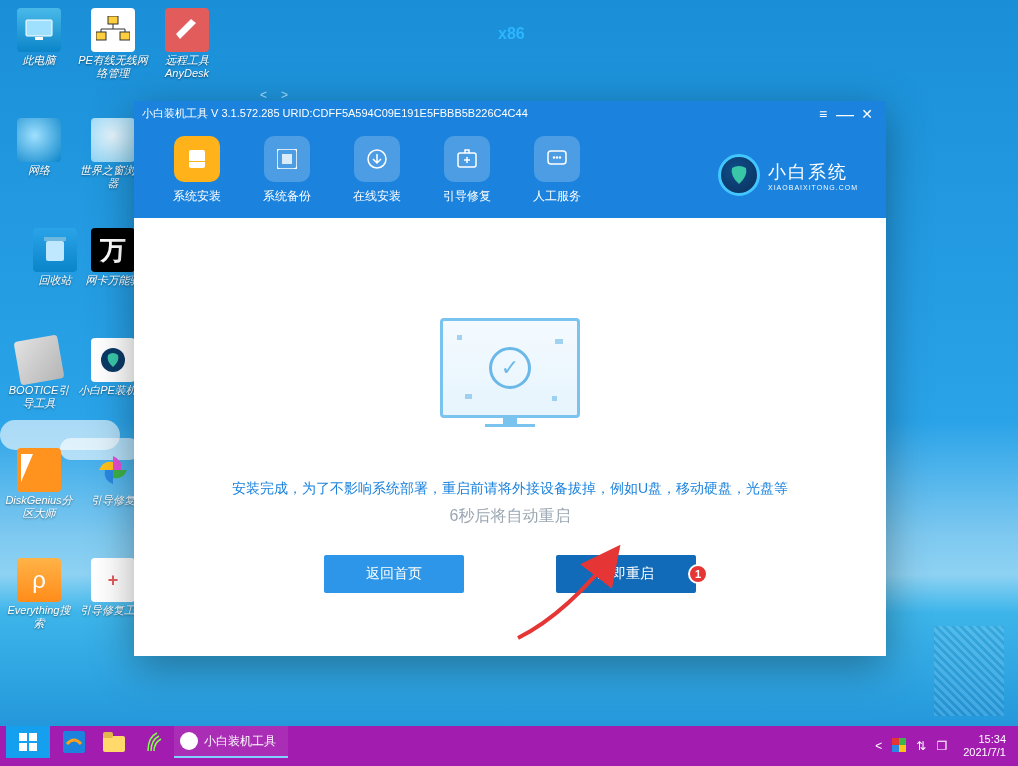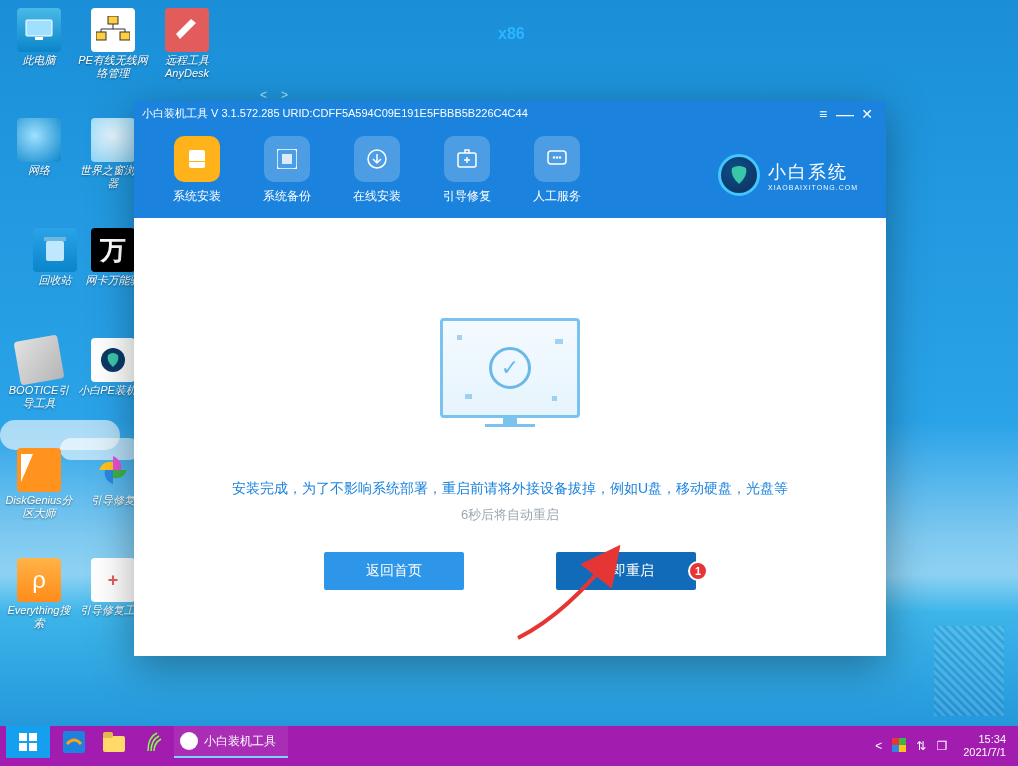--- a/index.html
+++ b/index.html
@@ -50,21 +50,21 @@
 .brand-text .cn{font-size:18px;font-weight:normal;letter-spacing:2px;}
 .brand-text .en{font-size:7px;letter-spacing:1px;opacity:.95;}
 .content{height:438px;display:flex;flex-direction:column;align-items:center;padding-top:100px;position:relative;}
 .monitor{width:140px;height:100px;border:3px solid #7ac3ee;border-radius:4px;position:relative;display:flex;align-items:center;justify-content:center;background:linear-gradient(#f4faff,#e6f4fd);margin-bottom:16px;}
 .monitor::after{content:"";position:absolute;bottom:-18px;left:50%;transform:translateX(-50%);width:50px;height:6px;border-top:3px solid #7ac3ee;}
 .monitor::before{content:"";position:absolute;bottom:-12px;left:50%;transform:translateX(-50%);width:14px;height:10px;background:#7ac3ee;}
 .check{width:42px;height:42px;border:3px solid #6ab8e8;border-radius:50%;display:flex;align-items:center;justify-content:center;color:#6ab8e8;font-size:22px;}
 .dots{position:absolute;inset:6px;}
 .dots span{position:absolute;width:5px;height:5px;background:#6ab8e8;opacity:.6;}
 .msg{color:#1b82dd;font-size:14px;margin-top:46px;text-align:center;}
-.sub{color:#9aa7b2;font-size:13px;margin-top:8px;}
+.sub{color:#9aa7b2;font-size:16px;margin-top:8px;}
 .btns{margin-top:28px;display:flex;gap:92px;}
 .btn{width:140px;height:38px;border:0;color:#fff;font-size:14px;cursor:pointer;border-radius:2px;position:relative;}
 .btn.home{background:#2d96e8;}
 .btn.restart{background:#126bb8;}
 .callout{position:absolute;right:-12px;top:50%;transform:translateY(-50%);width:20px;height:20px;border-radius:50%;background:#e63535;border:2px solid #fff;color:#fff;font-size:11px;font-weight:bold;display:flex;align-items:center;justify-content:center;}
 .arrow{position:absolute;left:508px;top:528px;pointer-events:none;}
 
 .taskbar{position:absolute;bottom:0;left:0;width:100%;height:40px;background:#a21caf;display:flex;padding:0 6px;}
 .start{width:44px;height:32px;background:#14a0ef;display:flex;align-items:center;justify-content:center;margin-right:4px;cursor:pointer;}
 .start .wg{width:18px;height:18px;display:grid;grid-template-columns:1fr 1fr;grid-template-rows:1fr 1fr;gap:2px;}

